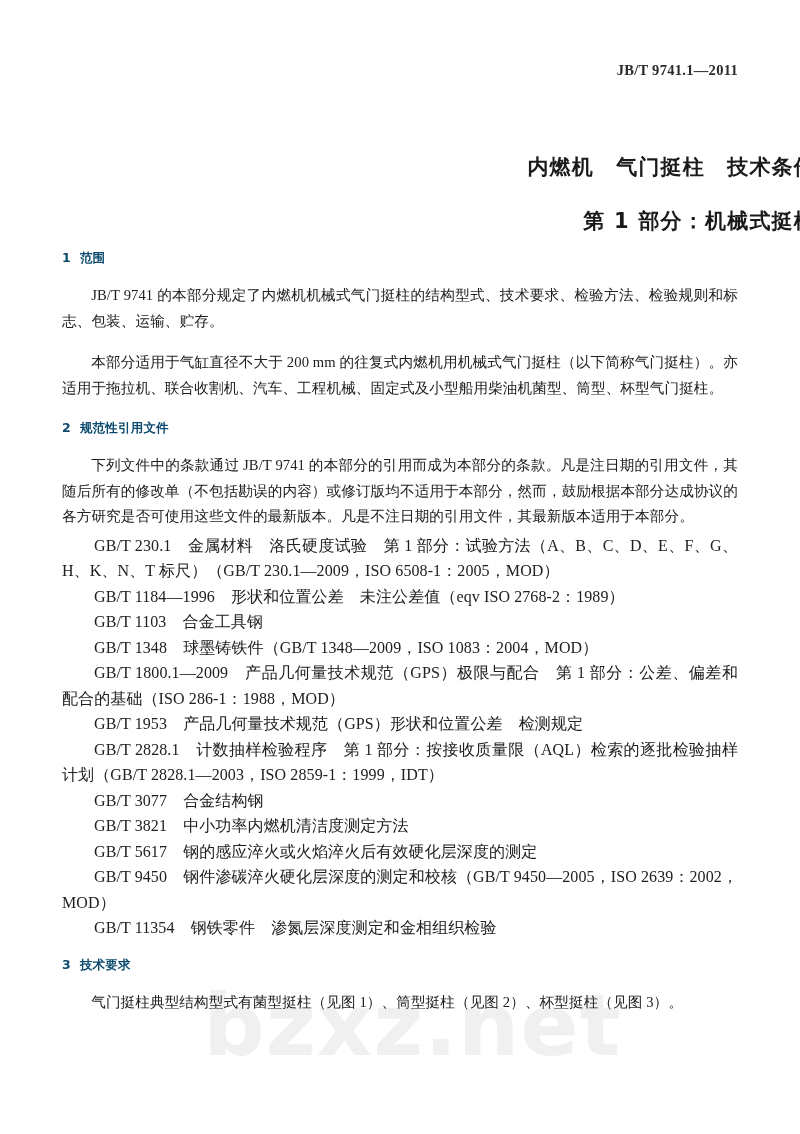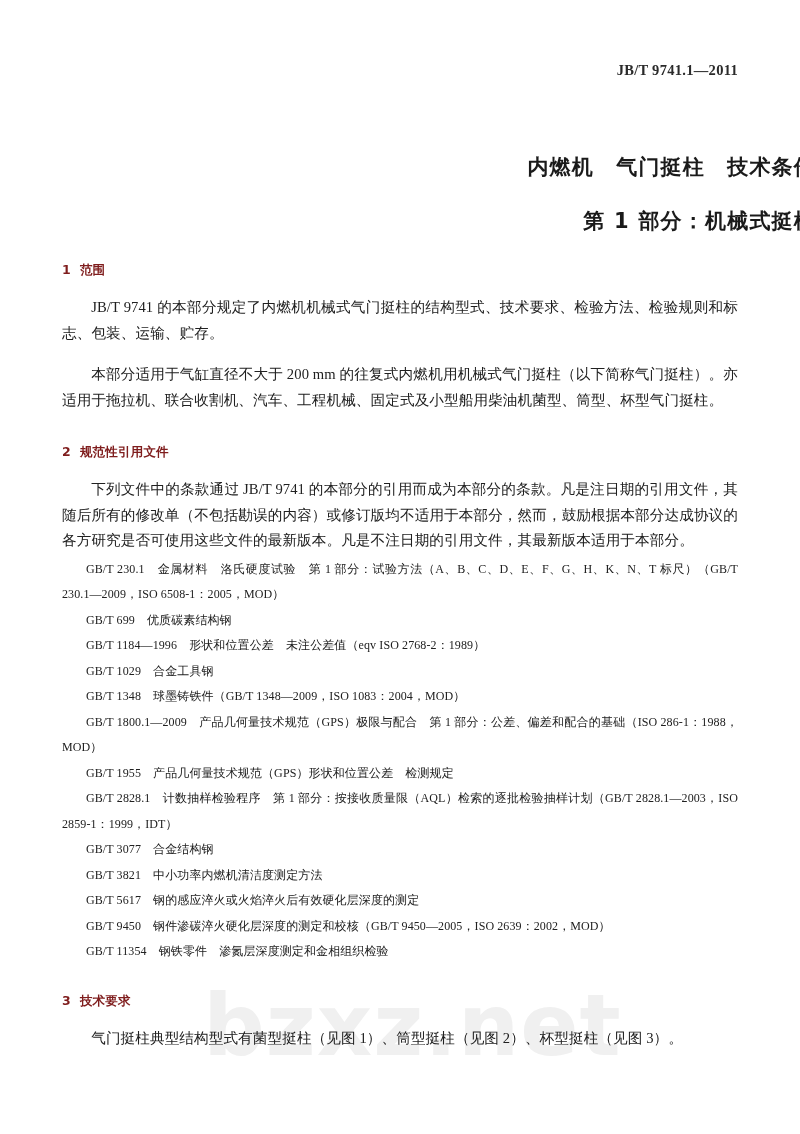--- a/index.html
+++ b/index.html
@@ -80,41 +80,41 @@
     position: absolute;
     top: 250px;
     left: 62px;
     width: 676px;
   }
 
   .sec-head {
     font-family: "DejaVu Sans", "Liberation Sans", sans-serif;
     font-weight: bold;
     font-size: 12.5px;
-    color: #7f1d1d;
-    margin: 12px 0 11px 0;
+    color: #0c4a6e;
+    margin: 0 0 11px 0;
     white-space: pre;
     letter-spacing: 0.2px;
   }
   .sec-head .num { margin-right: 9px; }
 
   .para {
     font-size: 14.6px;
     line-height: 25.5px;
     text-align: justify;
     text-justify: inter-ideograph;
     margin: 16px 0 3px 0;
     text-indent: 2em;
     color: #202020;
     letter-spacing: 0.1px;
   }
 
   
   .ref {
-    font-size: 12px;
+    font-size: 16px;
     line-height: 25.5px;
     text-align: justify;
     text-justify: inter-ideograph;
     margin: 0;
     text-indent: 2em;
     color: #202020;
     letter-spacing: 0.1px;
   }
 
   .gap-sec { height: 16px; }
@@ -140,26 +140,25 @@
       <div class="sec-head"><span class="num">1</span><span>范围</span></div>
       <p class="para">JB/T 9741 的本部分规定了内燃机机械式气门挺柱的结构型式、技术要求、检验方法、检验规则和标志、包装、运输、贮存。</p>
       <p class="para">本部分适用于气缸直径不大于 200 mm 的往复式内燃机用机械式气门挺柱（以下简称气门挺柱）。亦适用于拖拉机、联合收割机、汽车、工程机械、固定式及小型船用柴油机菌型、筒型、杯型气门挺柱。</p>
 
       <div class="gap-sec"></div>
 
       <div class="sec-head"><span class="num">2</span><span>规范性引用文件</span></div>
       <p class="para">下列文件中的条款通过 JB/T 9741 的本部分的引用而成为本部分的条款。凡是注日期的引用文件，其随后所有的修改单（不包括勘误的内容）或修订版均不适用于本部分，然而，鼓励根据本部分达成协议的各方研究是否可使用这些文件的最新版本。凡是不注日期的引用文件，其最新版本适用于本部分。</p>
 
       <p class="ref">GB/T 230.1　金属材料　洛氏硬度试验　第 1 部分：试验方法（A、B、C、D、E、F、G、H、K、N、T 标尺）（GB/T 230.1—2009，ISO 6508-1：2005，MOD）</p>
-      <p class="ref">GB/T 699　优质碳素结构钢</p>
       <p class="ref">GB/T 1184—1996　形状和位置公差　未注公差值（eqv ISO 2768-2：1989）</p>
-      <p class="ref">GB/T 1029　合金工具钢</p>
+      <p class="ref">GB/T 1103　合金工具钢</p>
       <p class="ref">GB/T 1348　球墨铸铁件（GB/T 1348—2009，ISO 1083：2004，MOD）</p>
       <p class="ref">GB/T 1800.1—2009　产品几何量技术规范（GPS）极限与配合　第 1 部分：公差、偏差和配合的基础（ISO 286-1：1988，MOD）</p>
-      <p class="ref">GB/T 1955　产品几何量技术规范（GPS）形状和位置公差　检测规定</p>
+      <p class="ref">GB/T 1953　产品几何量技术规范（GPS）形状和位置公差　检测规定</p>
       <p class="ref">GB/T 2828.1　计数抽样检验程序　第 1 部分：按接收质量限（AQL）检索的逐批检验抽样计划（GB/T 2828.1—2003，ISO 2859-1：1999，IDT）</p>
       <p class="ref">GB/T 3077　合金结构钢</p>
       <p class="ref">GB/T 3821　中小功率内燃机清洁度测定方法</p>
       <p class="ref">GB/T 5617　钢的感应淬火或火焰淬火后有效硬化层深度的测定</p>
       <p class="ref">GB/T 9450　钢件渗碳淬火硬化层深度的测定和校核（GB/T 9450—2005，ISO 2639：2002，MOD）</p>
       <p class="ref">GB/T 11354　钢铁零件　渗氮层深度测定和金相组织检验</p>
 
       <div class="gap-sec"></div>
 
       <div class="sec-head"><span class="num">3</span><span>技术要求</span></div>

